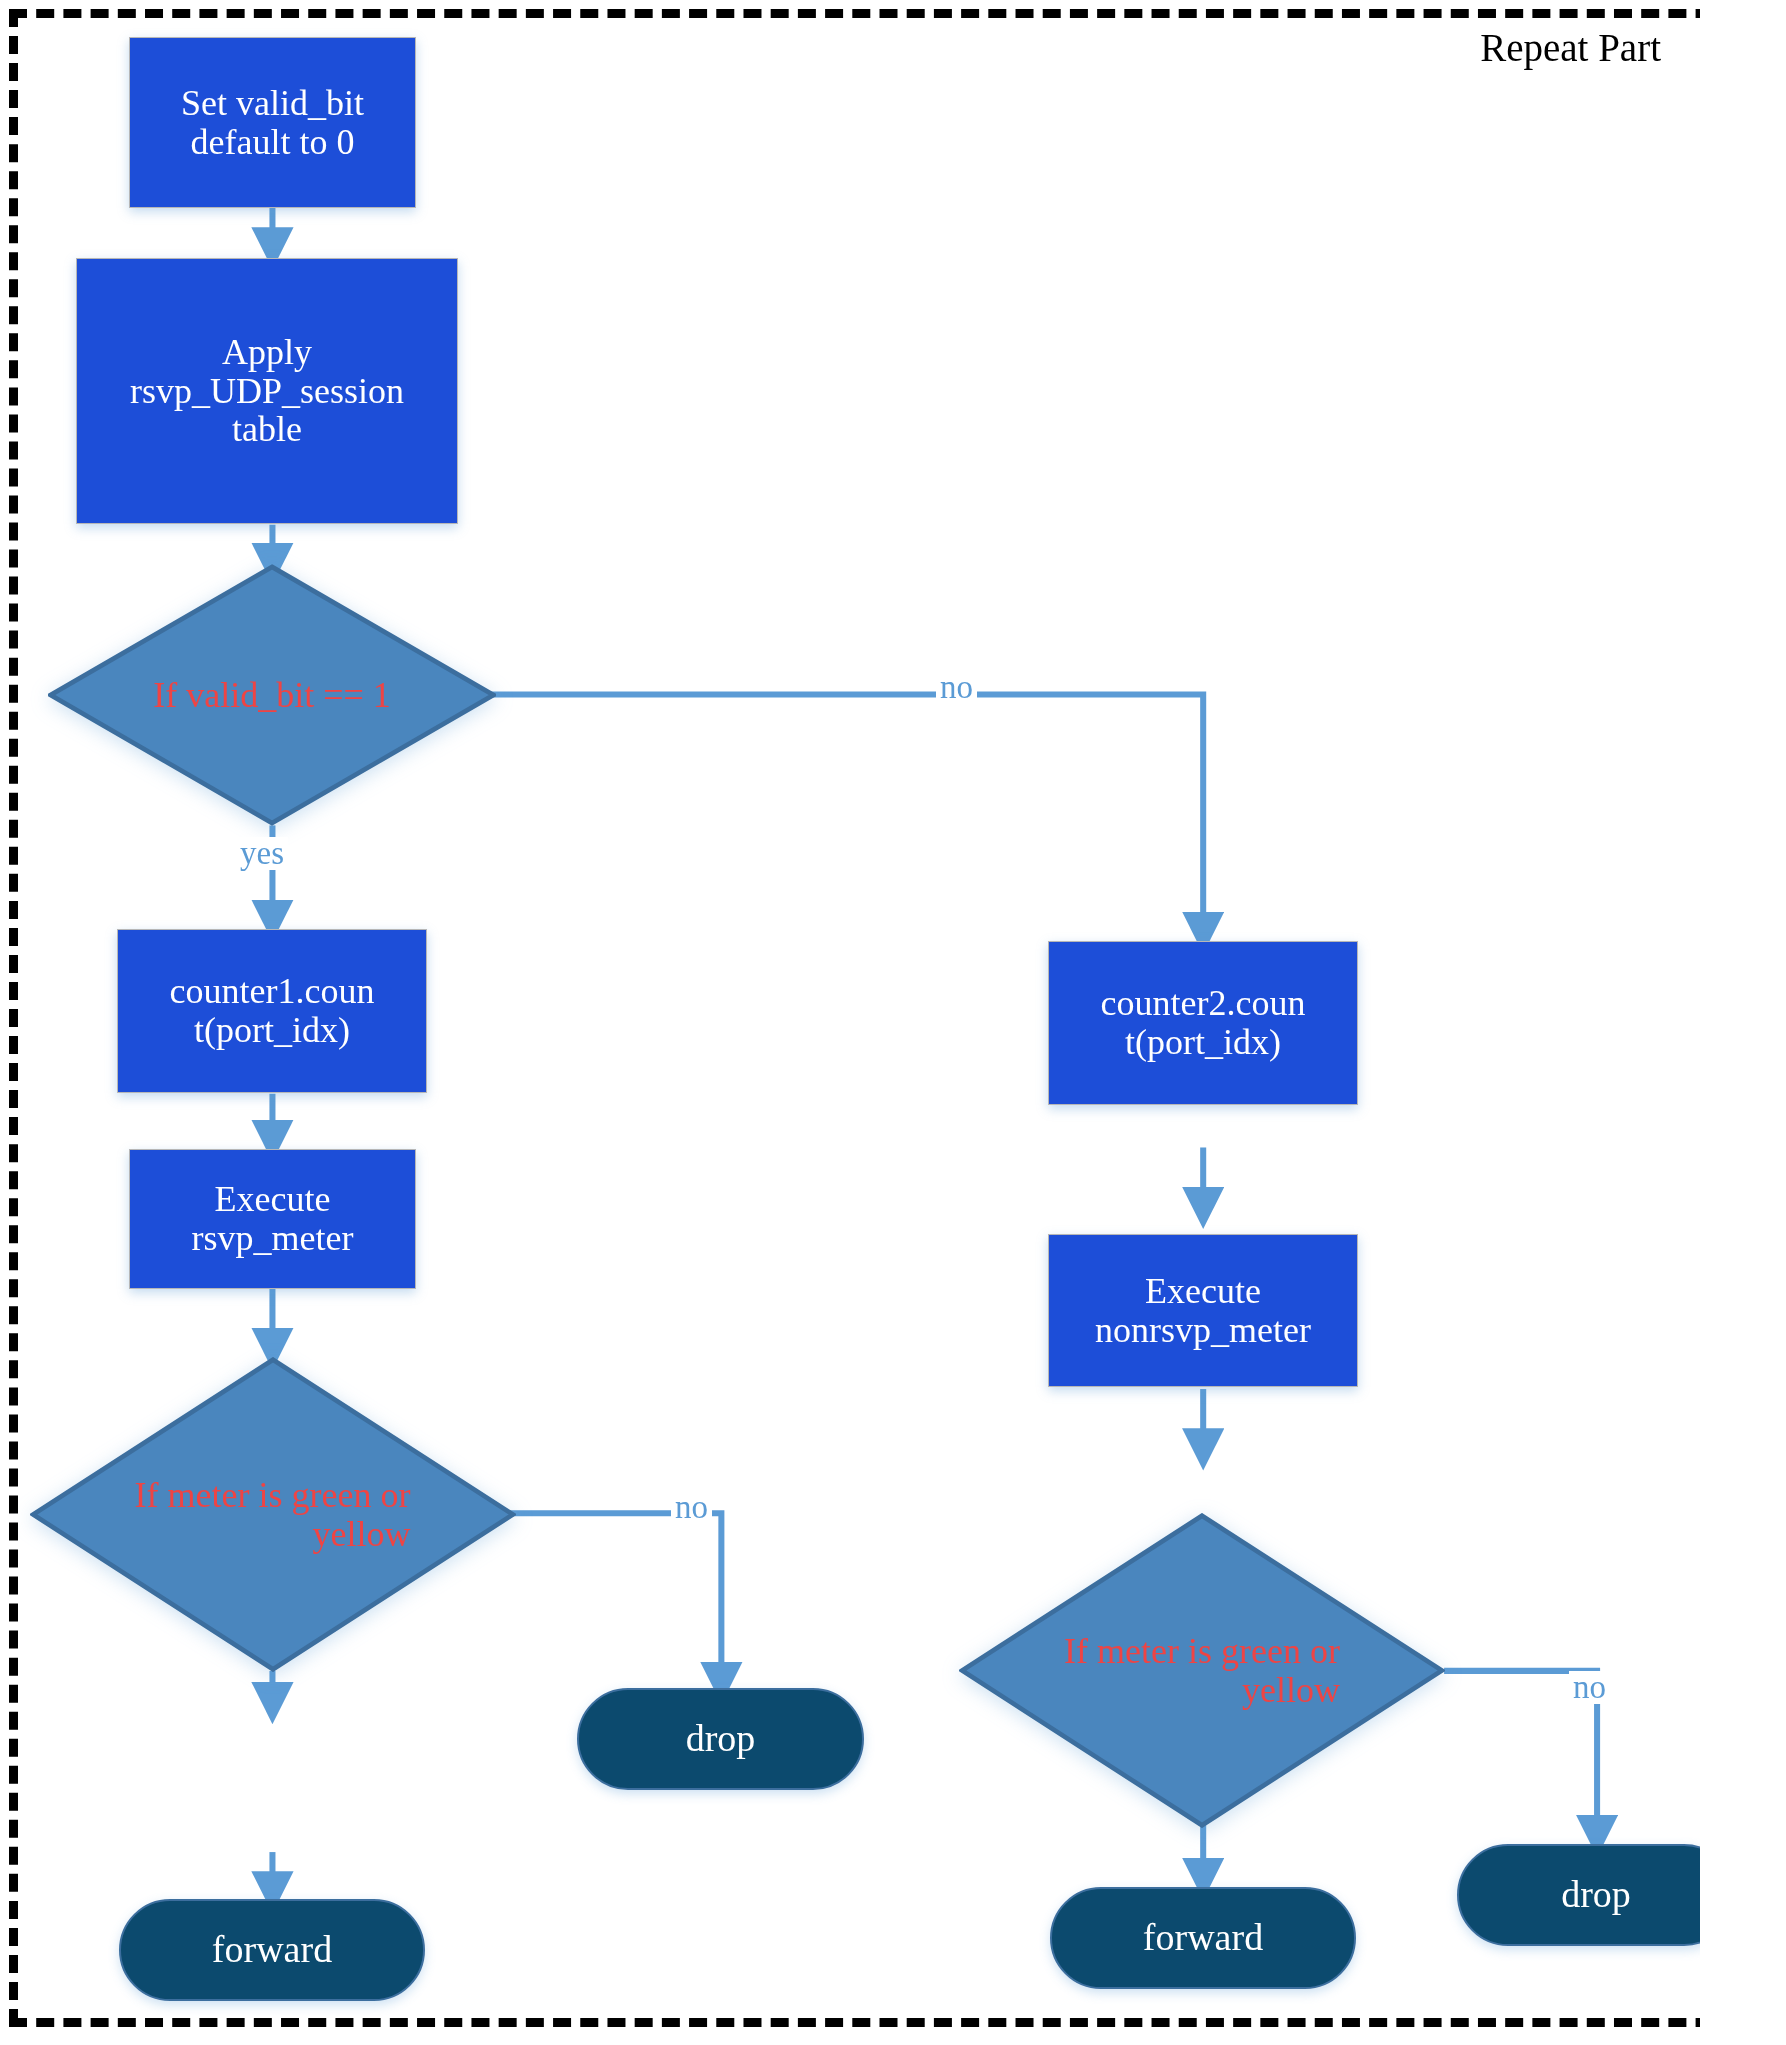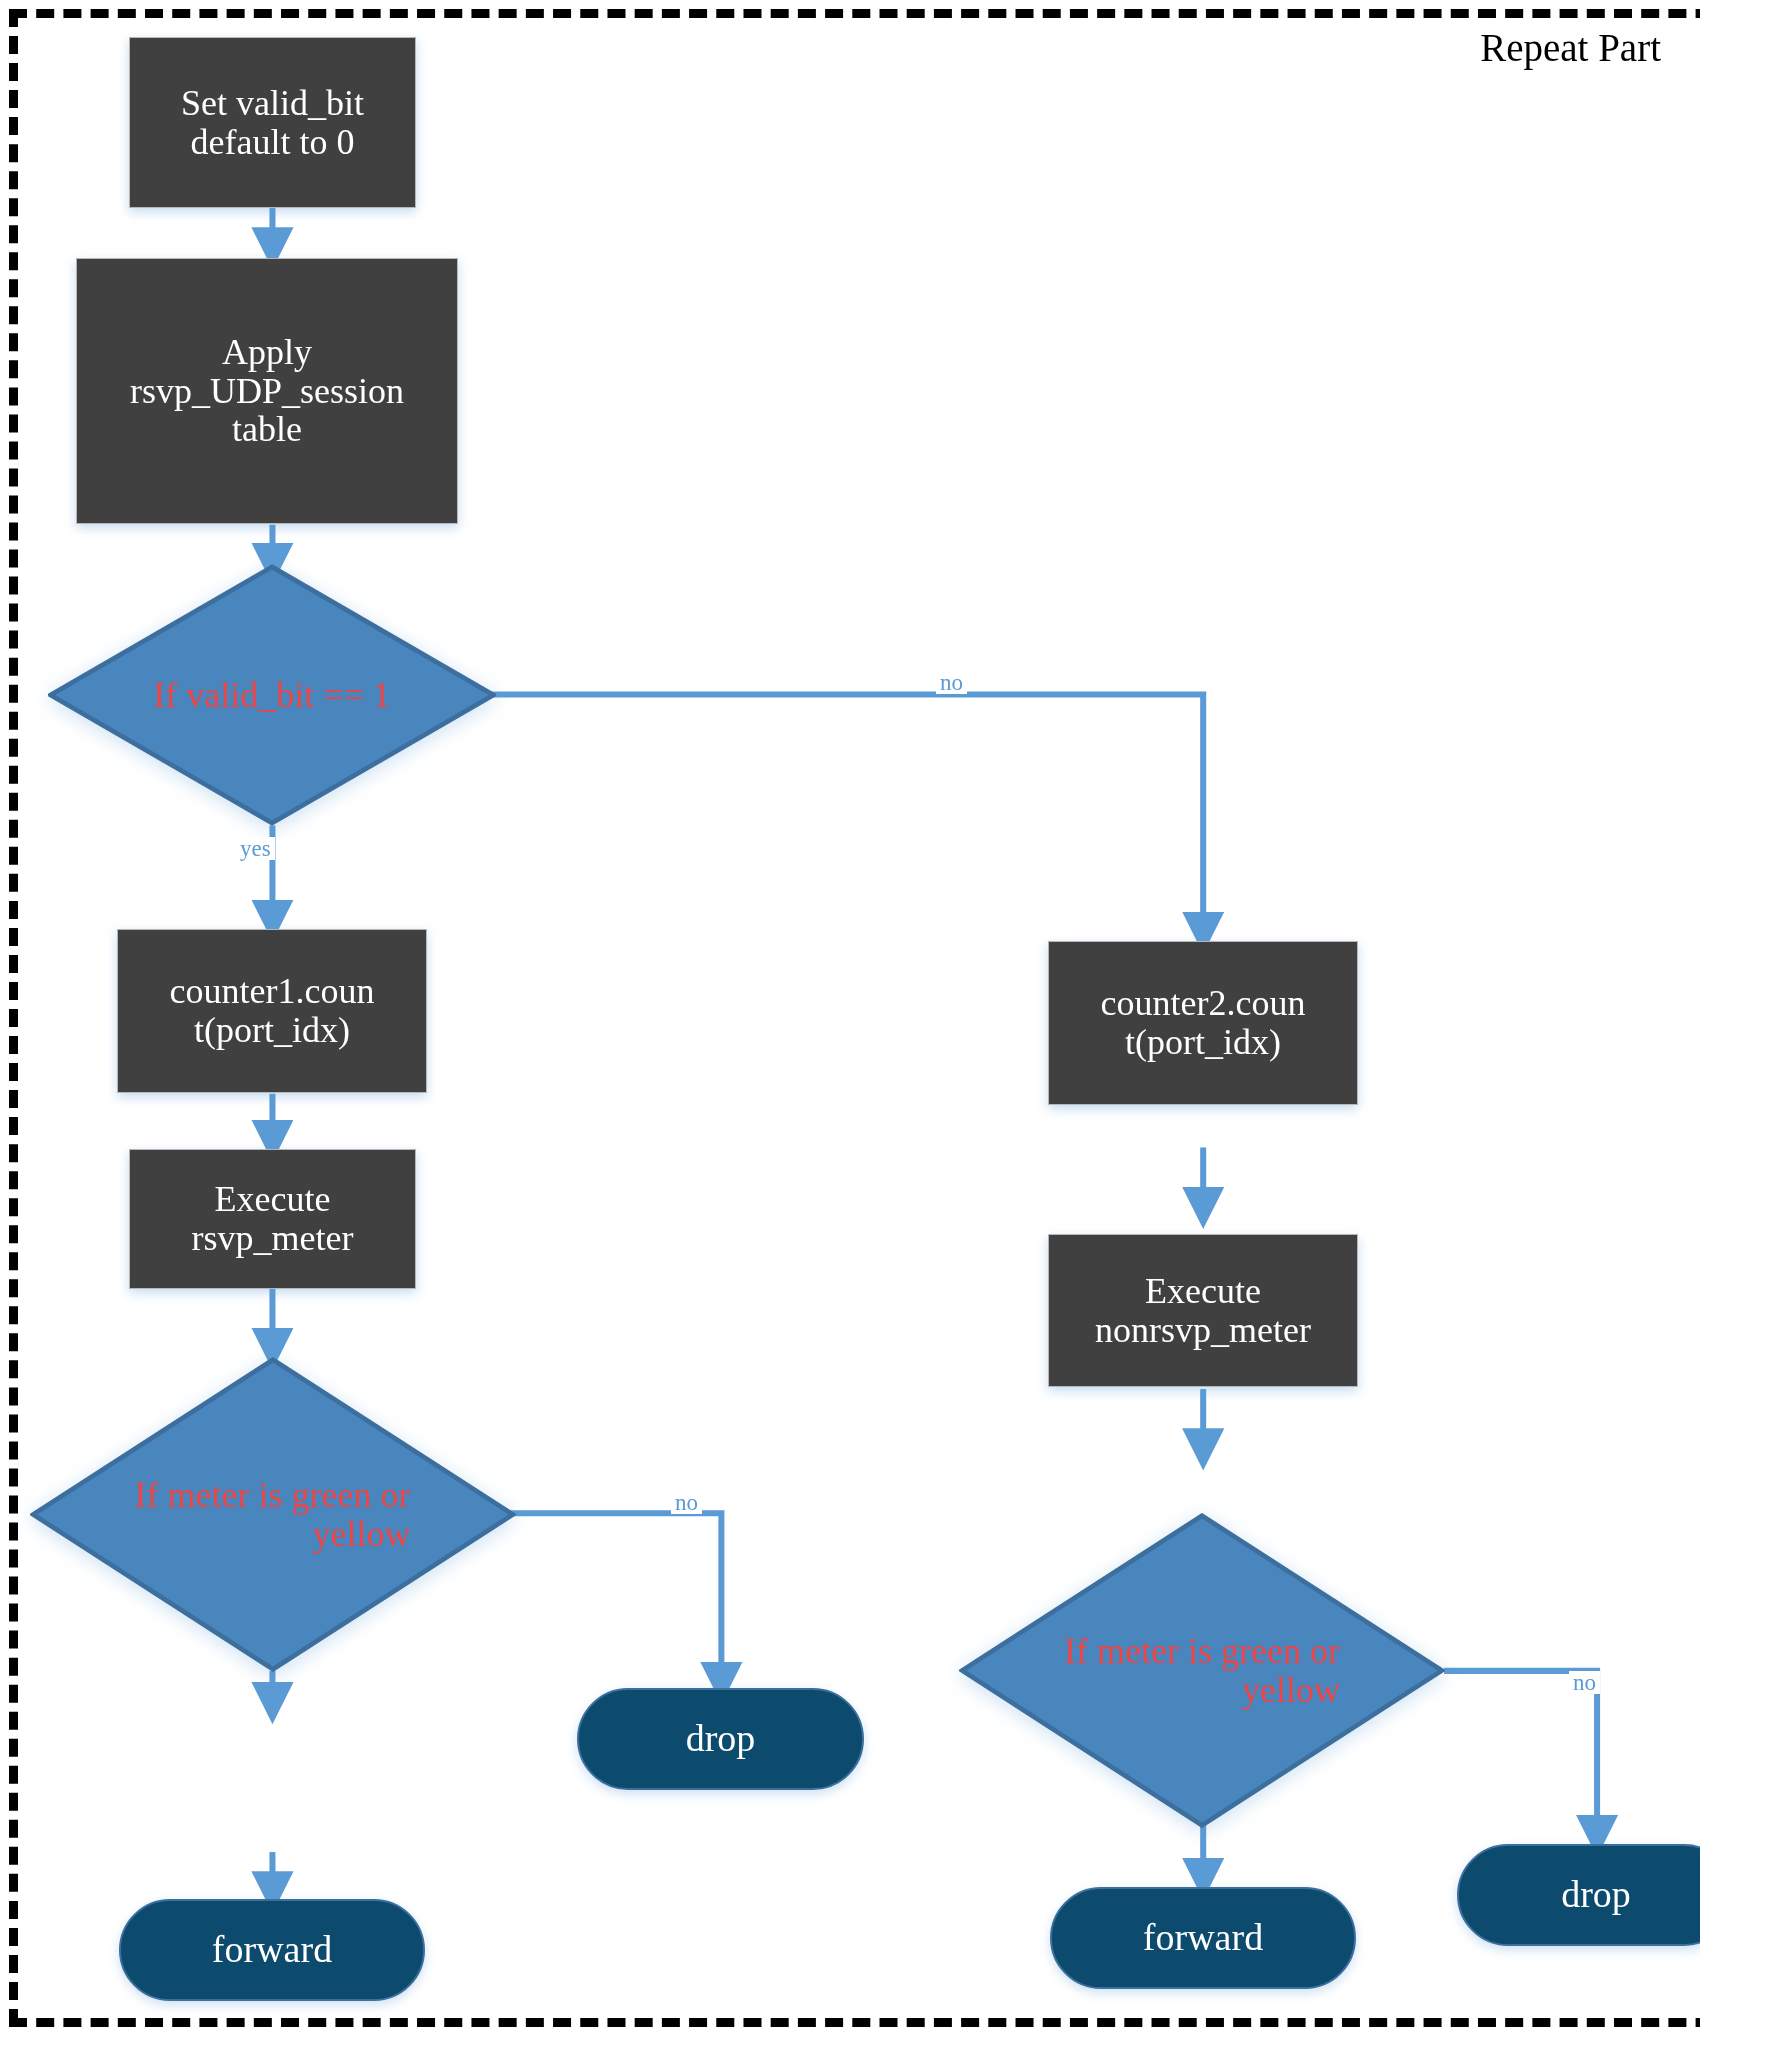--- a/index.html
+++ b/index.html
@@ -50,21 +50,21 @@
     position: absolute;
     box-sizing: border-box;
     display: flex;
     align-items: center;
     justify-content: center;
     text-align: center;
     color: #ffffff;
     line-height: 1.08;
   }
   .proc {
-    background: #404040;
+    background: #1d4ed8;
     border: 1.3px solid #b7b7b7;
     box-shadow: 0 4px 10.7px rgba(91,155,213,0.35);
     font-size: 36px;
     padding: 2.7px 4px;
     font-family: Liberation Serif, serif;
   }
   .term {
     background: #0c4a6e;
     border: 2.7px solid #3C6E9E;
     border-radius: 670px;
@@ -88,21 +88,21 @@
     font-size: 36px;
     line-height: 1.08;
     pointer-events: none;
     padding: 0 9%;
     box-sizing: border-box;
   }
 
   .edge-label {
     position: absolute;
     color: #5B9BD5;
-    font-size: 23px;
+    font-size: 33px;
     line-height: 1;
     background: #ffffff;
     padding: 0 4px;
     white-space: nowrap;
   }
 </style>
 </head>
 <body>
 
 <div id="canvas">

